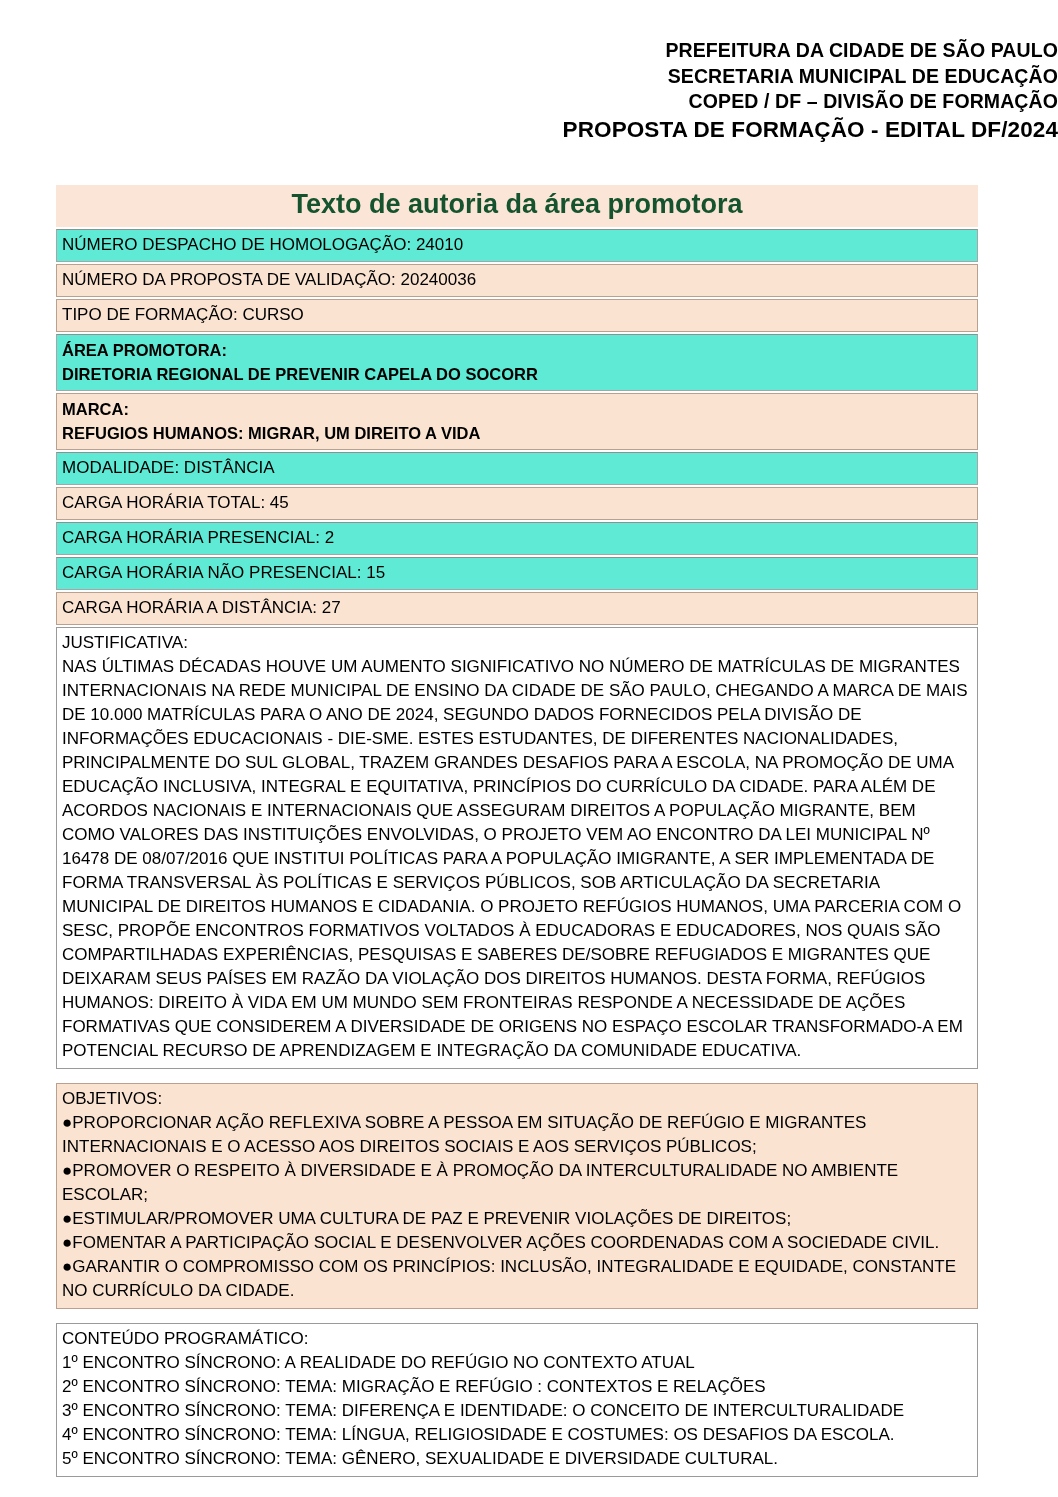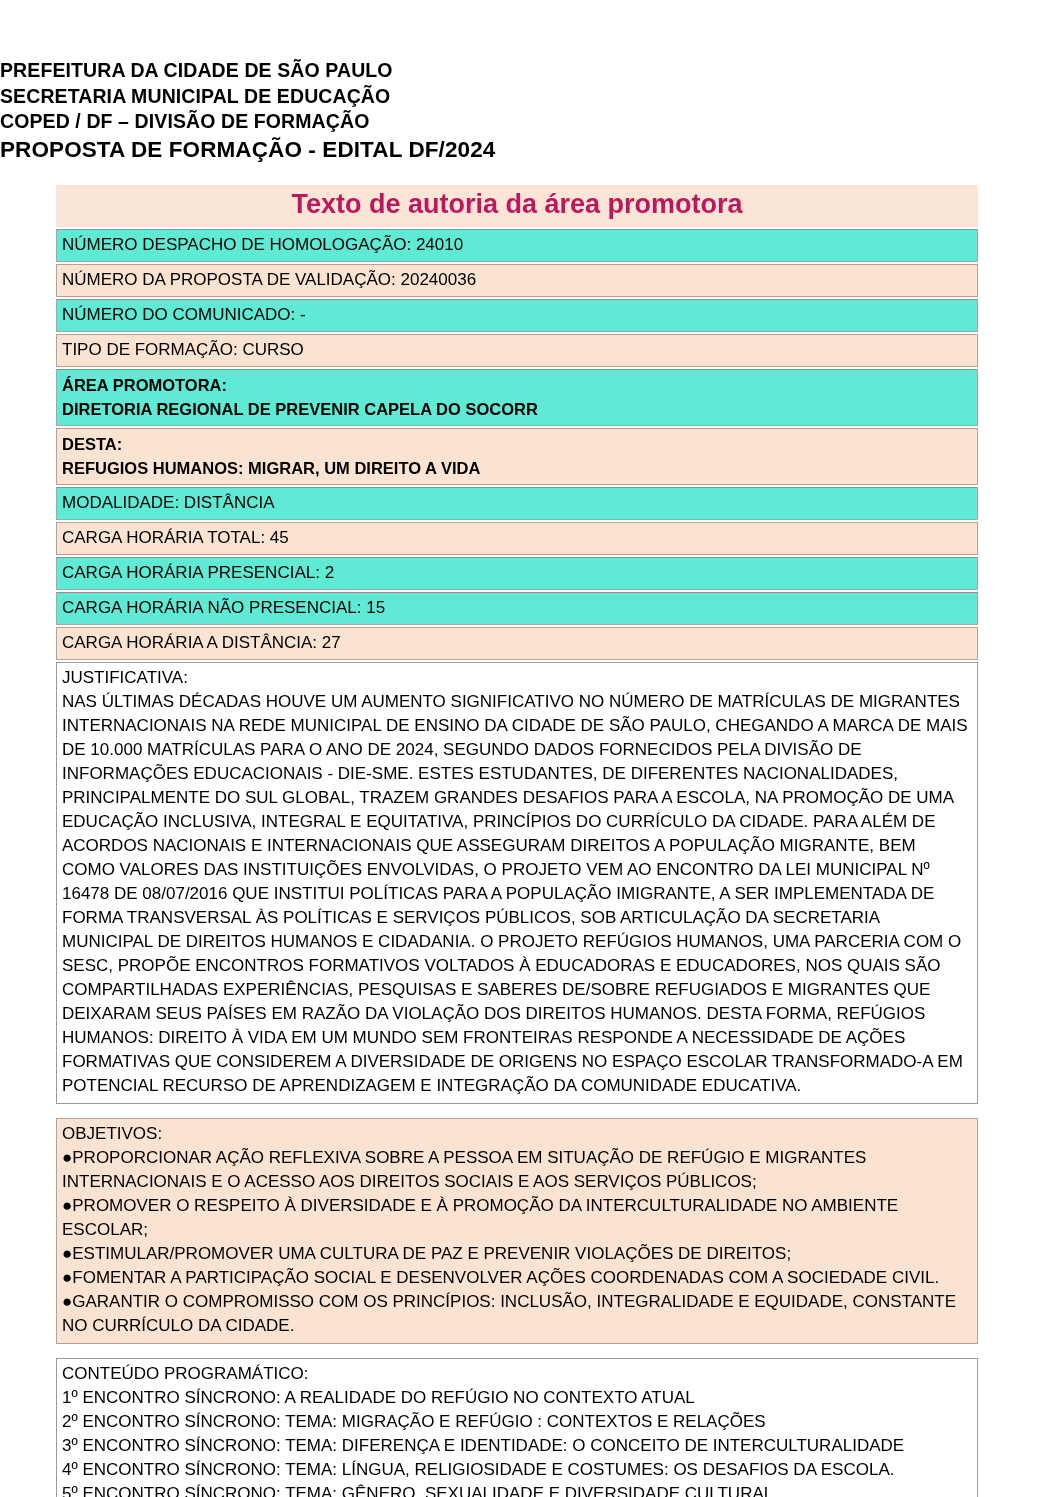--- a/index.html
+++ b/index.html
@@ -18,22 +18,22 @@
   .page {
     position: relative;
     width: 1058px;
     height: 1497px;
     background: #ffffff;
     box-sizing: border-box;
   }
 
   
   .doc-header {
-    padding-top: 58px;
-    text-align: left;
+    padding-top: 38px;
+    text-align: right;
   }
   .doc-header .hline {
     font-weight: bold;
     font-size: 19.5px;
     line-height: 25.5px;
     letter-spacing: 0.1px;
     white-space: nowrap;
   }
   .doc-header .hline-main {
     font-weight: bold;
@@ -67,21 +67,21 @@
   .row.shaded {
     background: #fbe3d1;
     border-color: #b9a192;
   }
 
   .row-title {
     box-sizing: border-box;
     width: 922px;
     background: #fbe5d6;
     text-align: center;
-    color: #be185d;
+    color: #14532d;
     font-weight: bold;
     font-size: 27px;
     line-height: 34px;
     padding: 2px 0 6px 0;
     margin-bottom: 2px;
     border: none;
   }
 
   .row.bold-row { font-weight: bold; font-size: 16.5px; }
   .row .ln { display: block; white-space: nowrap; }
@@ -120,31 +120,30 @@
   </div>
 
   <div class="form-table">
 
     <div class="row-title">Texto de autoria da área promotora</div>
 
     <div class="row">NÚMERO DESPACHO DE HOMOLOGAÇÃO:  24010</div>
 
     <div class="row shaded">NÚMERO DA PROPOSTA DE VALIDAÇÃO:  20240036</div>
 
-    <div class="row">NÚMERO DO COMUNICADO:  -</div>
 
     <div class="row shaded">TIPO DE FORMAÇÃO: CURSO</div>
 
     <div class="row bold-row">
       <span class="ln">ÁREA PROMOTORA:</span>
       <span class="ln">DIRETORIA REGIONAL DE PREVENIR  CAPELA DO SOCORR</span>
     </div>
 
     <div class="row shaded bold-row">
-      <span class="ln">DESTA:</span>
+      <span class="ln">MARCA:</span>
       <span class="ln">REFUGIOS HUMANOS: MIGRAR, UM DIREITO A VIDA</span>
     </div>
 
     <div class="row">MODALIDADE: DISTÂNCIA</div>
 
     <div class="row shaded">CARGA HORÁRIA TOTAL: 45</div>
 
     <div class="row">CARGA HORÁRIA PRESENCIAL: 2</div>
 
 

